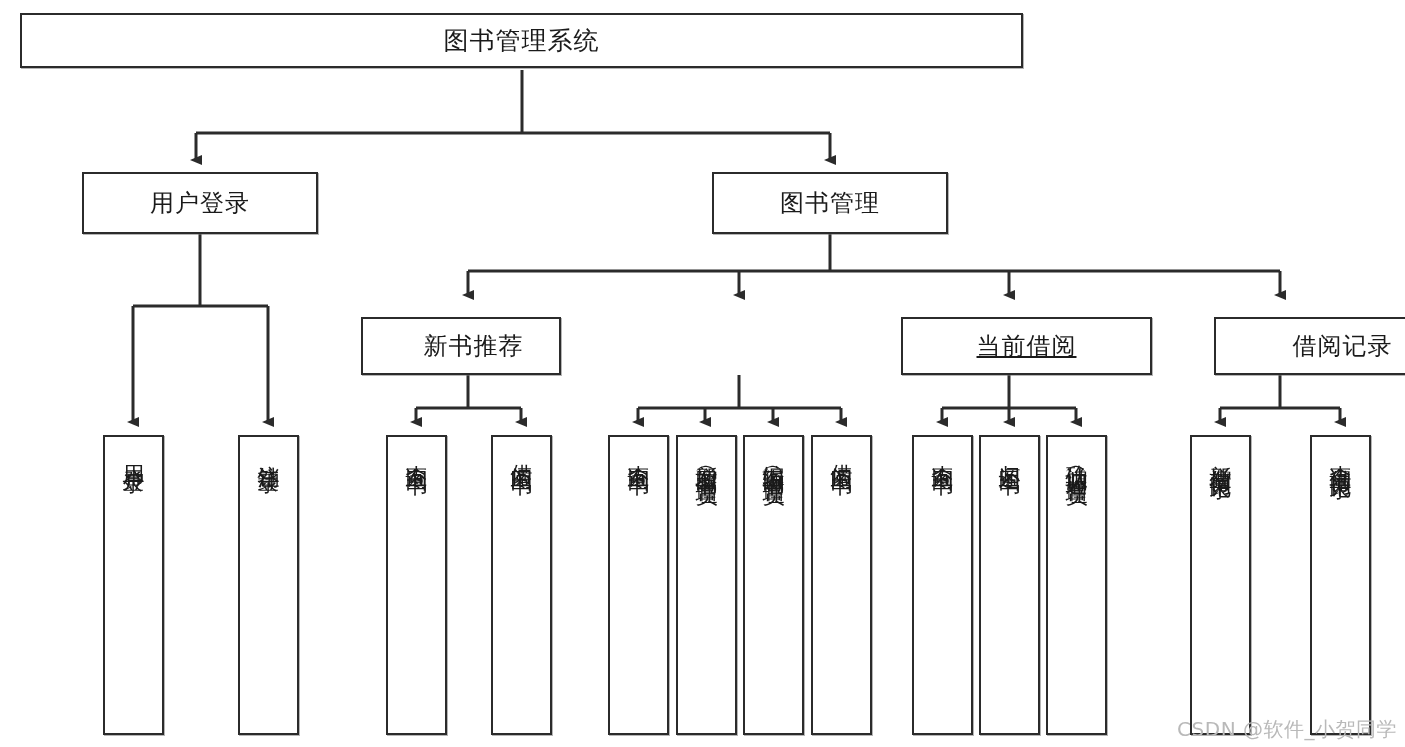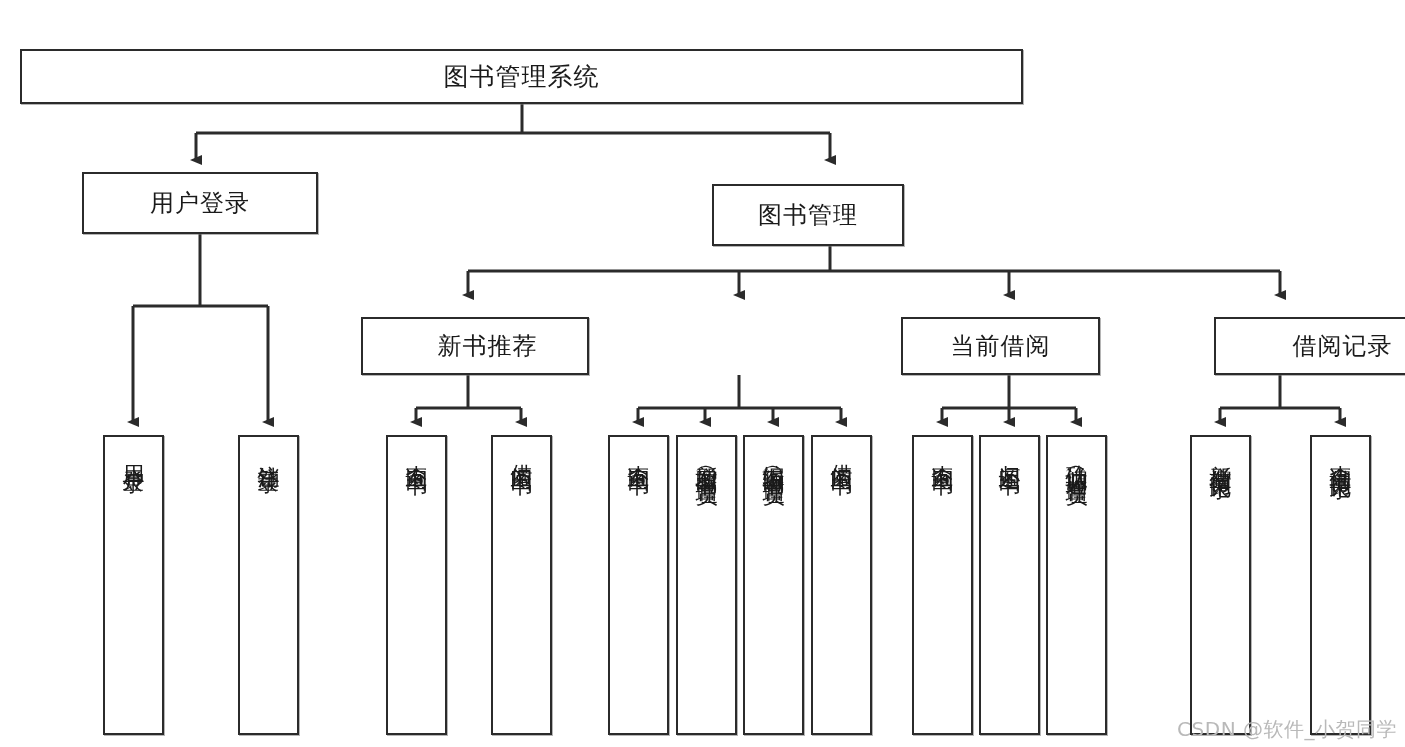--- a/index.html
+++ b/index.html
@@ -29,21 +29,21 @@
     align-items:center;
     justify-content:center;
     color:#1a1a1a;
   }
   .node.horizontal{
     font-size:24px;
     letter-spacing:1px;
     line-height:1.1;
     white-space:nowrap;
   }
-  .node.root{ font-size:25px;margin-top:36px; }
+  .node.root{ font-size:25px; }
   .node.leaf{
     font-size:22px;
     letter-spacing:0px;
     padding:10px 2px;
     align-items:flex-start;
     justify-content:center;
   }
   .leaf-text{
     writing-mode:vertical-rl;
     text-orientation:upright;
@@ -119,30 +119,30 @@
   </svg>
 
   <div class="node horizontal root" style="left:20px;top:13px;width:1003px;height:55px;">
     <span>图书管理系统</span>
   </div>
 
   <div class="node horizontal" style="left:82px;top:172px;width:236px;height:62px;">
     <span>用户登录</span>
   </div>
 
-  <div class="node horizontal" style="left:712px;top:184px;width:192px;height:62px;">
+  <div class="node horizontal" style="left:712px;top:172px;width:236px;height:62px;">
     <span>图书管理</span>
   </div>
 
-  <div class="node horizontal" style="left:361px;top:317px;width:228px;height:58px;padding-left:25px;">
+  <div class="node horizontal" style="left:361px;top:317px;width:200px;height:58px;padding-left:25px;">
     <span>新书推荐</span>
   </div>
 
 
-  <div class="node horizontal" style="left:901px;top:317px;width:199px;height:58px;">
+  <div class="node horizontal" style="left:901px;top:317px;width:251px;height:58px;text-decoration:underline;">
     <span>当前借阅</span>
   </div>
 
   <div class="node horizontal" style="left:1172px;top:317px;width:257px;height:58px;margin-left:42px;">
     <span>借阅记录</span>
   </div>
 
   <div class="node leaf" style="left:103px;top:435px;width:61px;height:300px;">
     <span class="leaf-text">用户登录</span>
   </div>

